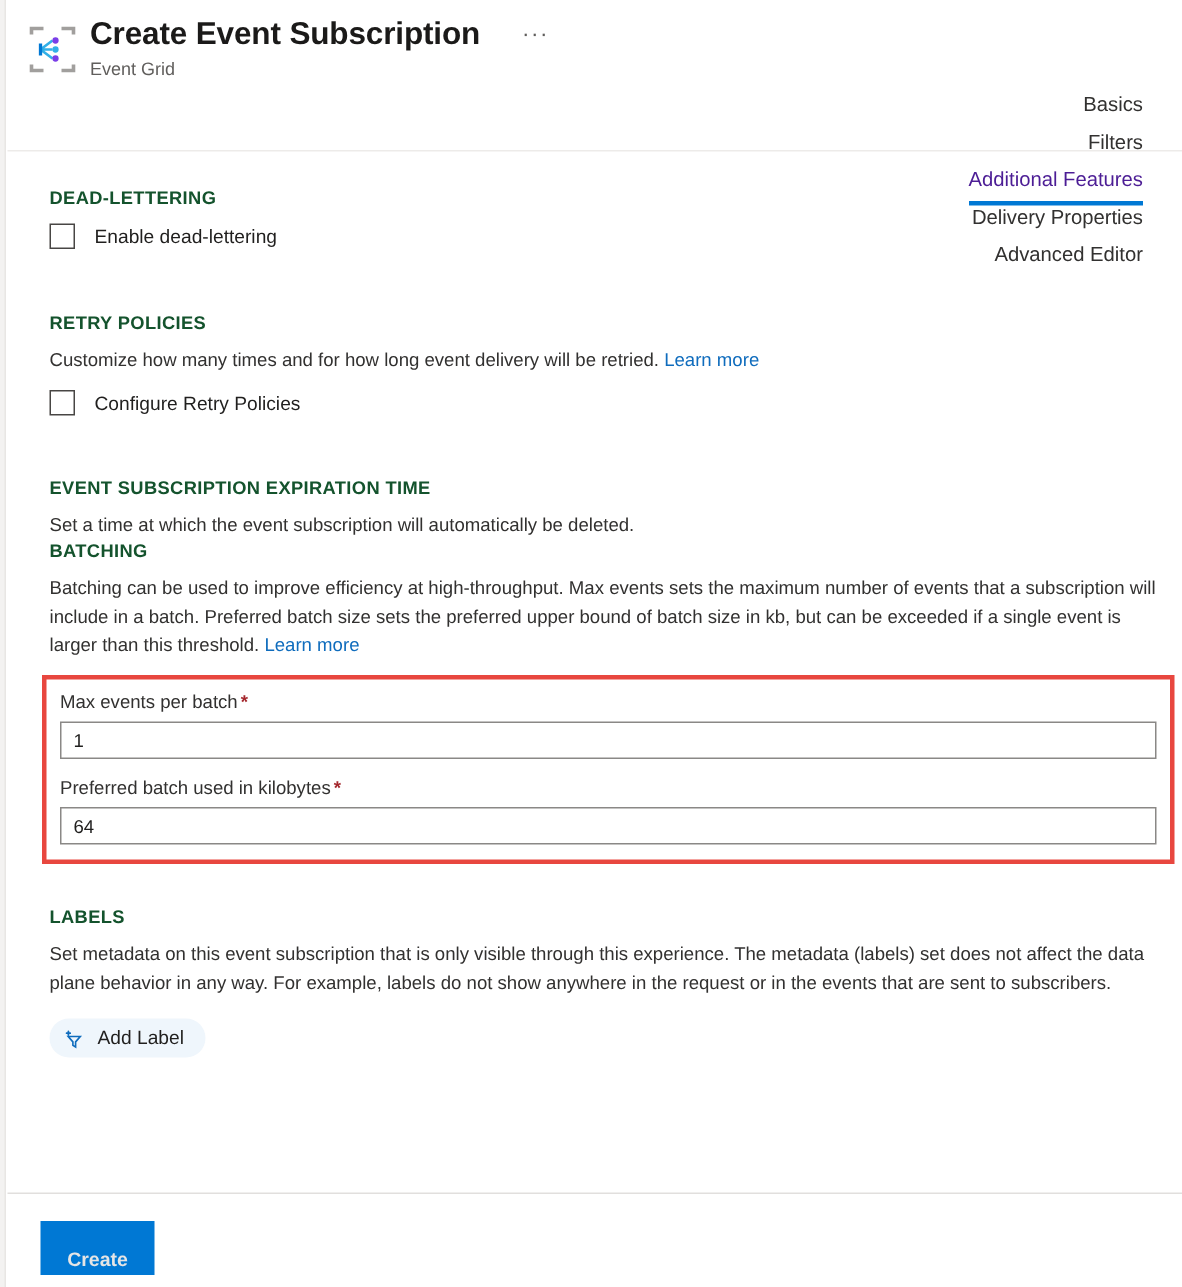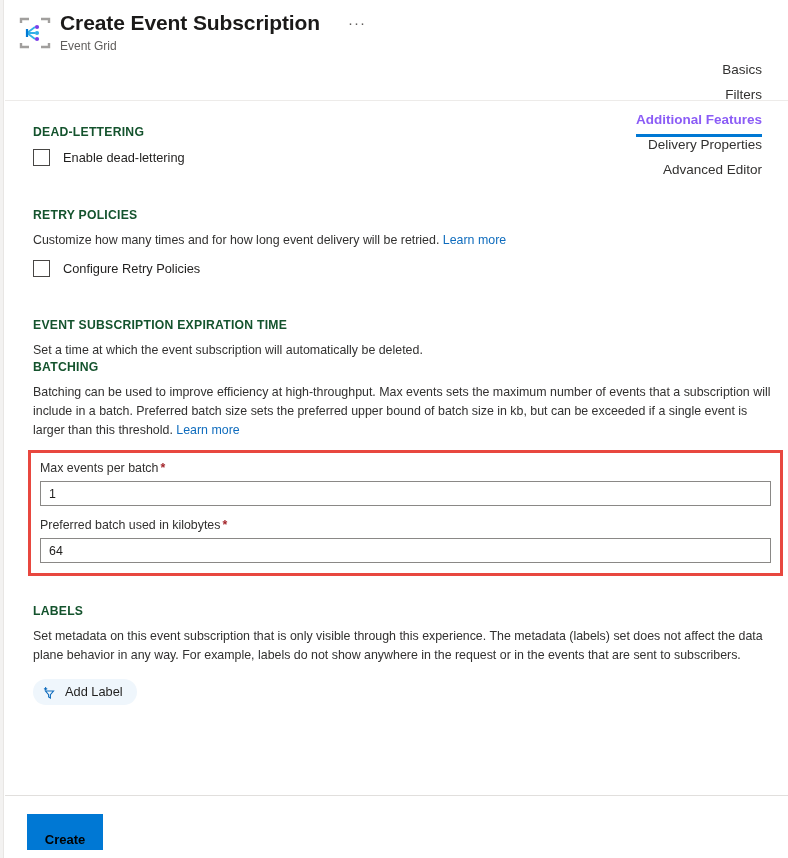--- a/index.html
+++ b/index.html
@@ -103,22 +103,22 @@
     position: relative;
     font-size: 13.5px;
     color: #323130;
     padding: 0 0 9px 0;
     margin-right: 26px;
     cursor: pointer;
     line-height: 16px;
     white-space: nowrap;
   }
   .tab.active {
-    font-weight: bold;
-    color: #8b5cf6;
+    font-weight: normal;
+    color: #4c1d95;
   }
   .tab.active::after {
     content: "";
     position: absolute;
     left: 0;
     right: 0;
     bottom: 0;
     height: 3px;
     background: #0078d4;
   }
@@ -242,21 +242,21 @@
     height: 1px;
     background: #e1dfdd;
   }
   .footer {
     position: absolute;
     left: 27px;
     top: 814px;
   }
   .create-btn {
     background: #0078d4;
-    color: #000000;
+    color: #e5e5e5;
     border: none;
     font-family: "Liberation Sans", sans-serif;
     font-size: 13px;
     font-weight: bold;
     height: 28px;
     min-width: 76px;
     padding: 18px 16px;
     cursor: pointer;
   }
 </style>

